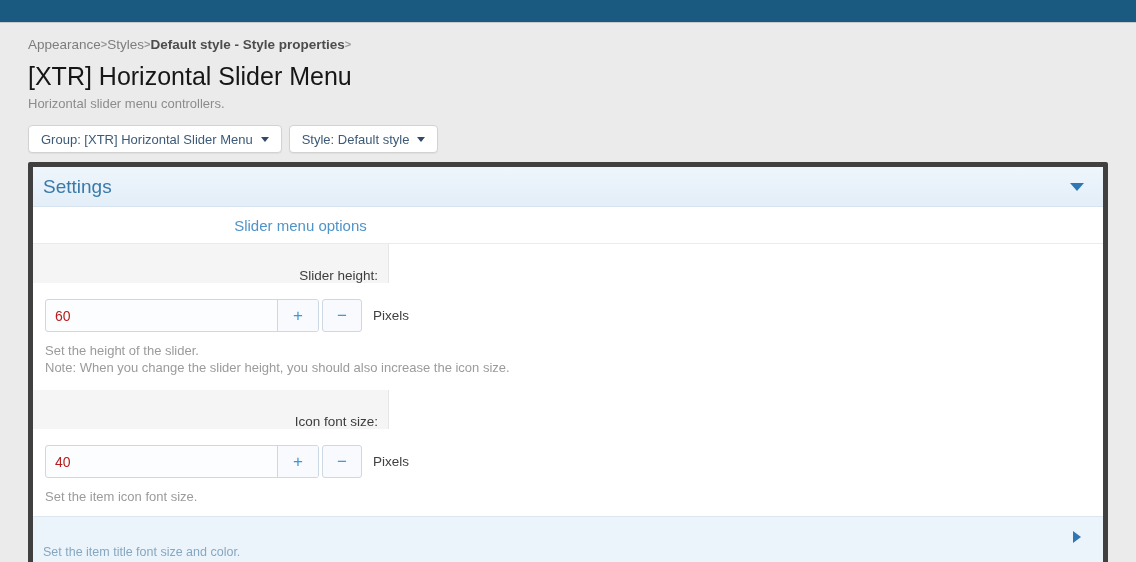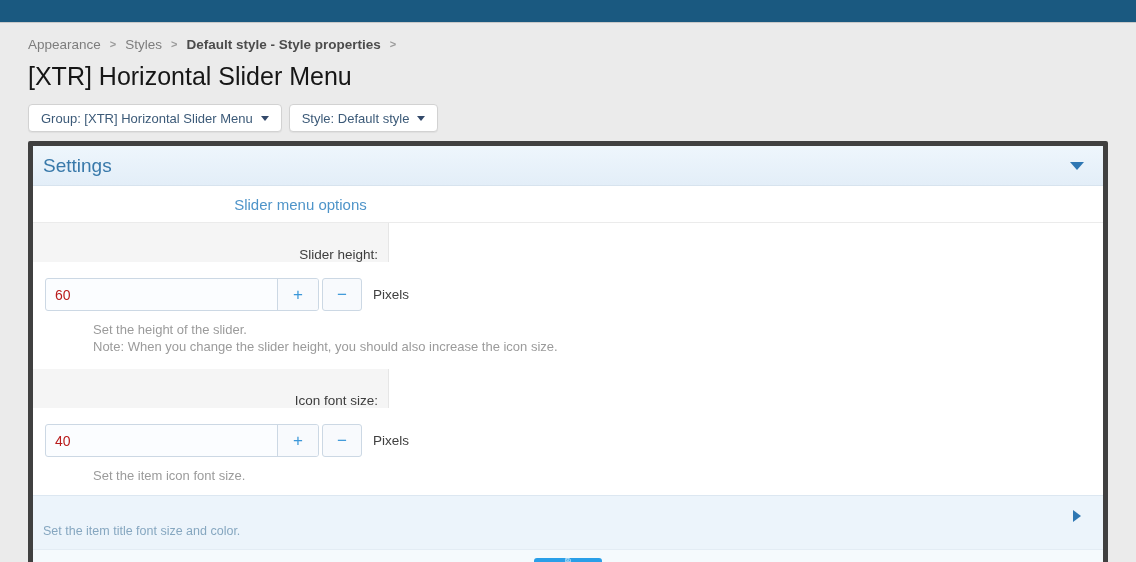--- a/index.html
+++ b/index.html
@@ -14,21 +14,20 @@
     background: #1a5980;
     border-bottom: 1px solid #c9c9c9;
   }
   .content { padding: 0 28px; }
 
   
   .breadcrumb {
     margin-top: 12px;
     display: flex;
     align-items: center;
-    gap: 9px;
     font-size: 13.5px;
     height: 18px;
   }
   .breadcrumb a { color: #7d7d7d; text-decoration: none; cursor: pointer; }
   .breadcrumb a.current { font-weight: bold; color: #4c4c4c; }
   .breadcrumb .sep { color: #9a9a9a; font-size: 11px; font-weight: bold; }
 
   
   h1.page-title {
     margin-top: 8px;
@@ -156,21 +155,21 @@
     margin-left: 3px;
     border: 1px solid #ccd8e4;
     border-radius: 3px;
     background: #f8fafd;
     color: #3b97d9;
     font-size: 17px;
     font-family: inherit;
     cursor: pointer;
   }
   .unit { margin-left: 11px; font-size: 13.5px; color: #404040; }
-  .help-block { margin-top: 10px; margin-left: 48px; }
+  .help-block { margin-top: 10px; }
   .help-line { font-size: 13px; color: #9b9b9b; line-height: 17px; }
 
   
   .sub-section {
     position: relative;
     background: #ecf4fb;
     border-top: 1px solid #dce7f1;
     padding: 9px 40px 10px 10px;
     cursor: pointer;
   }
@@ -221,20 +220,21 @@
   <div class="breadcrumb">
     <a>Appearance</a>
     <span class="sep">&gt;</span>
     <a>Styles</a>
     <span class="sep">&gt;</span>
     <a class="current">Default style - Style properties</a>
     <span class="sep">&gt;</span>
   </div>
 
   <h1 class="page-title">[XTR] Horizontal Slider Menu</h1>
+  <div class="page-subtitle">Horizontal slider menu controllers.</div>
 
   <div class="toolbar">
     <button class="dd-btn">
       <span>Group: [XTR] Horizontal Slider Menu</span>
       <span class="caret-down"></span>
     </button>
     <button class="dd-btn">
       <span>Style: Default style</span>
       <span class="caret-down"></span>
     </button>

